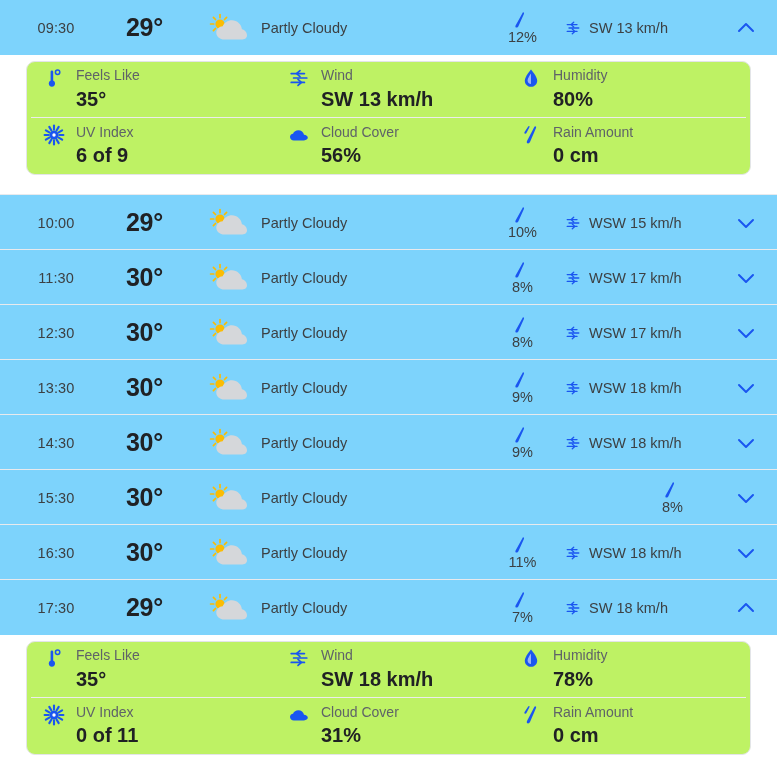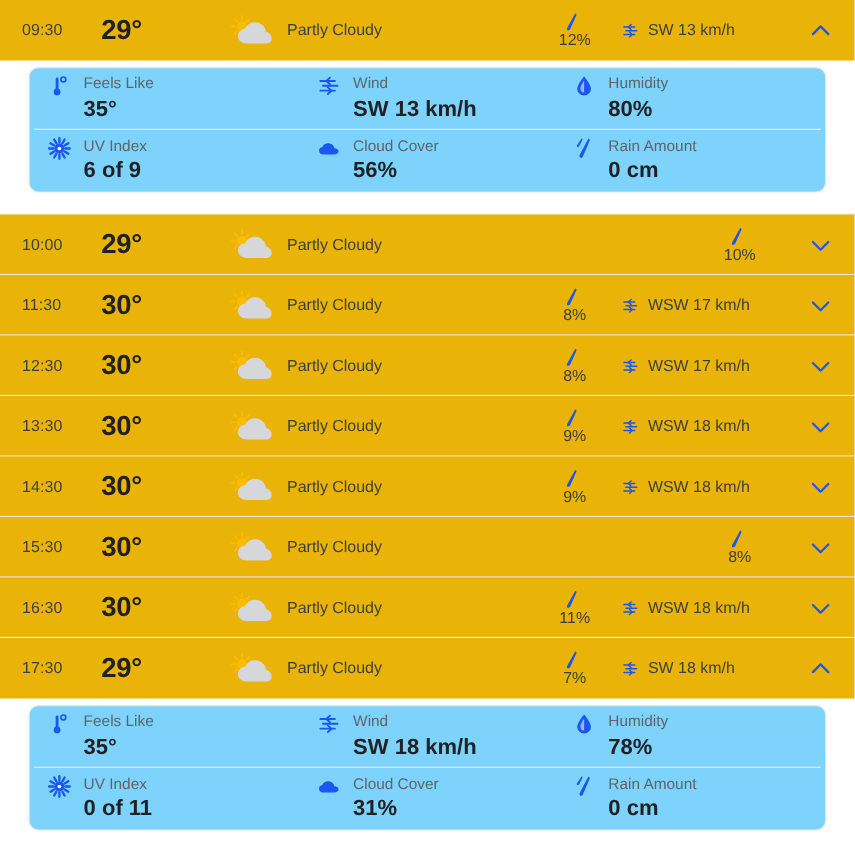--- a/index.html
+++ b/index.html
@@ -17,21 +17,22 @@
   }
 
   .forecast { width: 777px; }
 
   
   .hour-row {
     position: relative;
     display: flex;
     align-items: center;
     height: 55px;
-    background: #eab308;
+    background: #7dd3fc;
+    text-align: center;
   }
   .hour-row.divided::after {
     content: "";
     position: absolute;
     left: 0; right: 0; bottom: 0;
     height: 1px;
     background: #e8eaed;
   }
 
   .col-time {
@@ -93,21 +94,21 @@
   .detail-icon { width: 22px; height: 22px; display: block; flex: none; }
 
   
   .detail-wrap {
     padding: 6px 26px 10px 26px;
     background: #fff;
   }
   .detail-card {
     border: 1px solid #e3e5e8;
     border-radius: 9px;
-    background: #7dd3fc;
+    background: #bef264;
     padding: 0 4px;
   }
   .detail-line {
     display: flex;
     height: 56px;
     align-items: center;
   }
   .detail-line.top {
     border-bottom: 1px solid #ececec;
   }
@@ -296,20 +297,32 @@
              C37.9 16.8 40 19.3 40 22.2 C40 25.5 37.2 26.5 34.3 26.5 Z" fill="#d5d7da"></path>
   </svg>
         <span class="cond-text">Partly Cloudy</span>
       </div>
       <div class="col-precip">
         <svg class="sm-icon" viewBox="0 0 16 18">
     <path d="M11.4 2.2 L4.6 14.4 C4.0 15.5 4.5 16.6 5.6 16.6 C6.4 16.6 7.0 16.1 7.4 15.3 L12.9 3.0 C13.3 2.1 12.9 1.3 12.2 1.3 C11.9 1.3 11.6 1.6 11.4 2.2 Z" fill="#1a56f0"></path>
   </svg>
         <span class="pv">10%</span>
       </div>
+      <div class="col-wind">
+        <svg class="sm-icon" viewBox="0 0 18 18">
+    <g stroke="#1a56f0" stroke-width="1.5" stroke-linecap="round" fill="none">
+      <line x1="2.5" y1="5.2" x2="13.5" y2="5.2"></line>
+      <line x1="4.5" y1="9.0" x2="15.5" y2="9.0"></line>
+      <line x1="2.5" y1="12.8" x2="13.5" y2="12.8"></line>
+      <path d="M9.8 2.6 L7.0 5.2 L9.8 7.8"></path>
+      <path d="M8.2 10.2 L11.0 12.8 L8.2 15.4"></path>
+    </g>
+  </svg>
+        <span class="wv">WSW 15 km/h</span>
+      </div>
       <div class="col-chevron">
         <svg class="chev" viewBox="0 0 22 22">
     <path d="M4 8 L11 15 L18 8" fill="none" stroke="#1a56f0" stroke-width="2" stroke-linecap="round" stroke-linejoin="round"></path>
   </svg>
       </div>
     </div>
     <div class="hour-row divided">
       <div class="col-time">11:30</div>
       <div class="col-temp">30°</div>
       <div class="col-cond">

